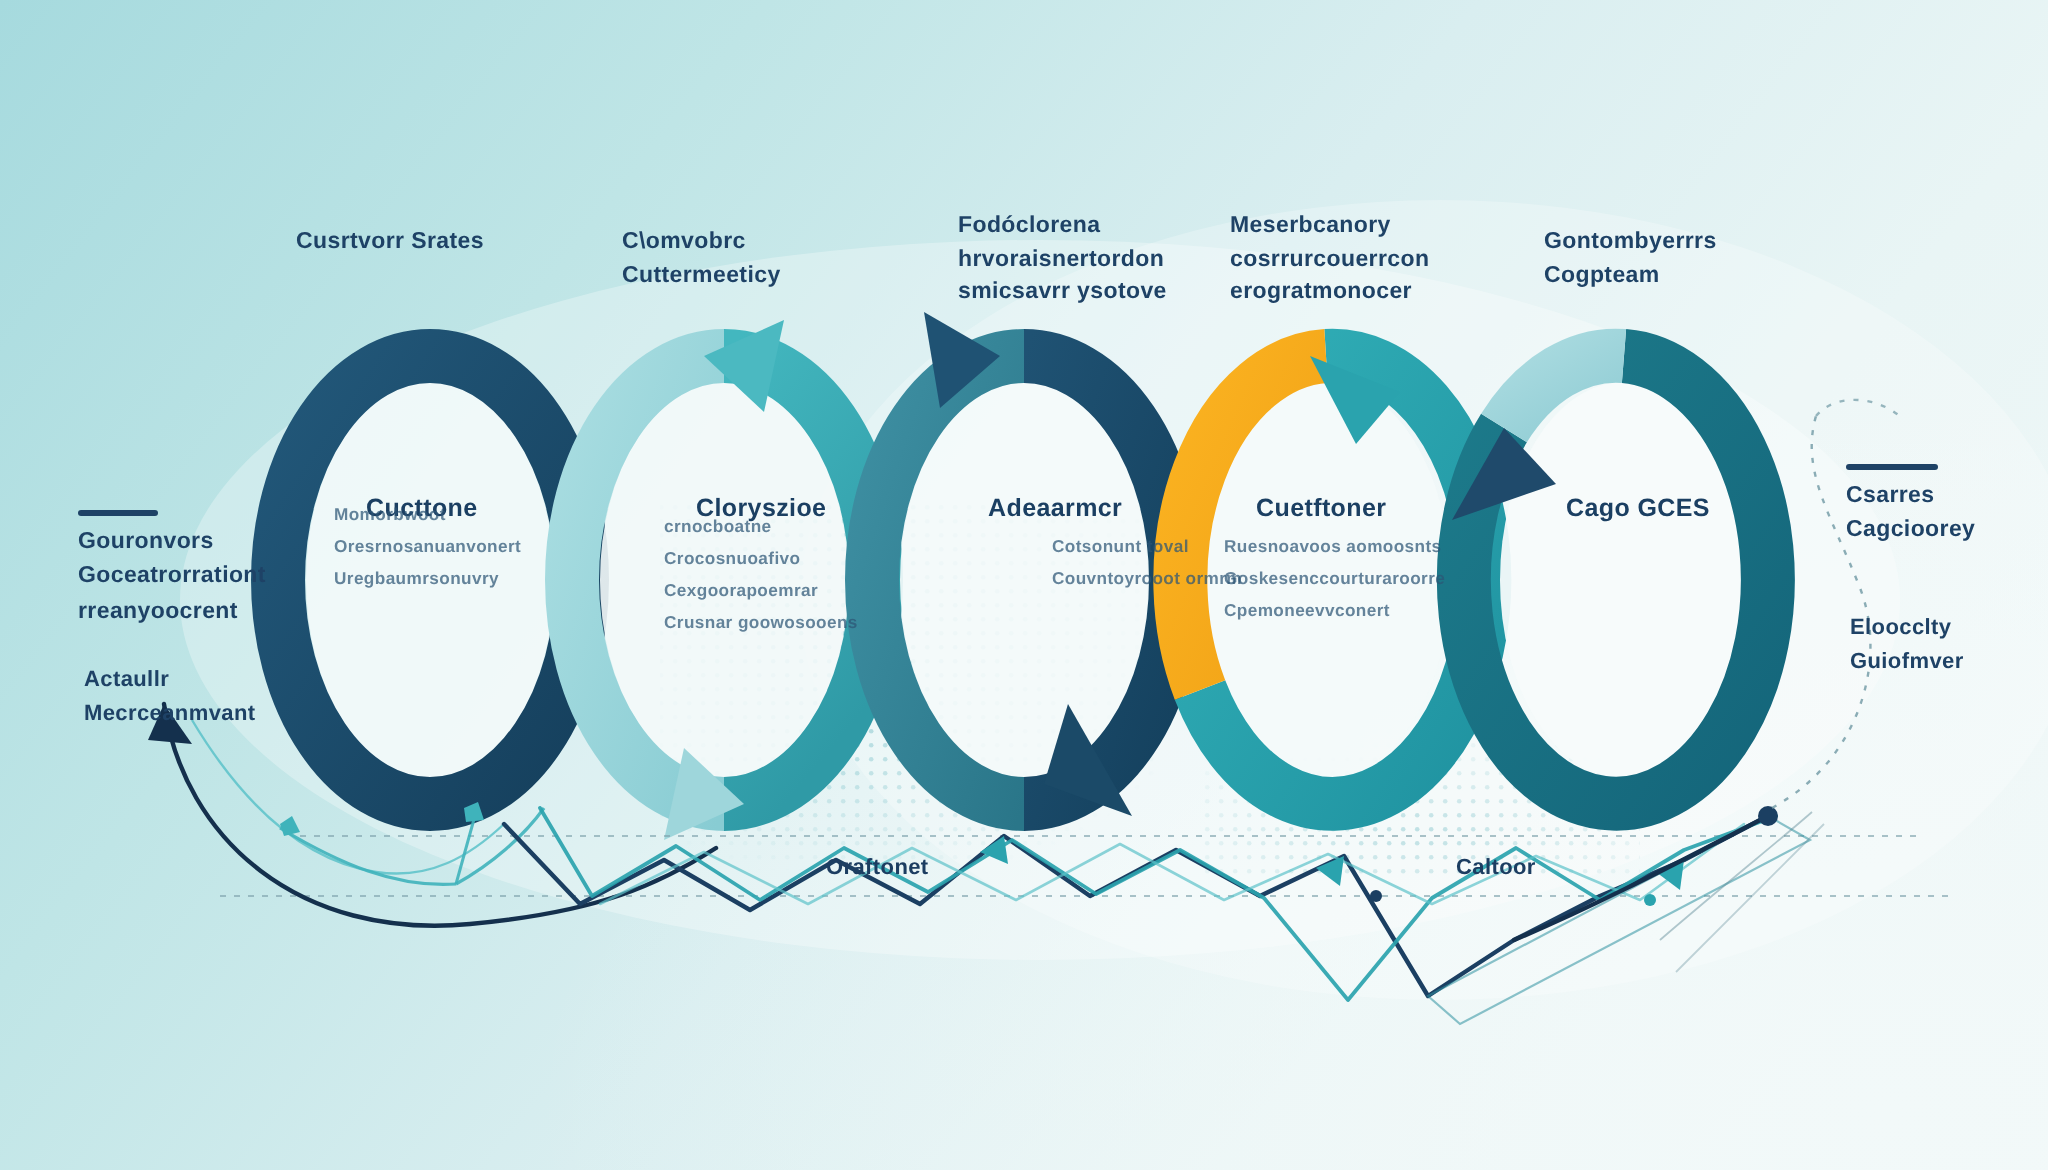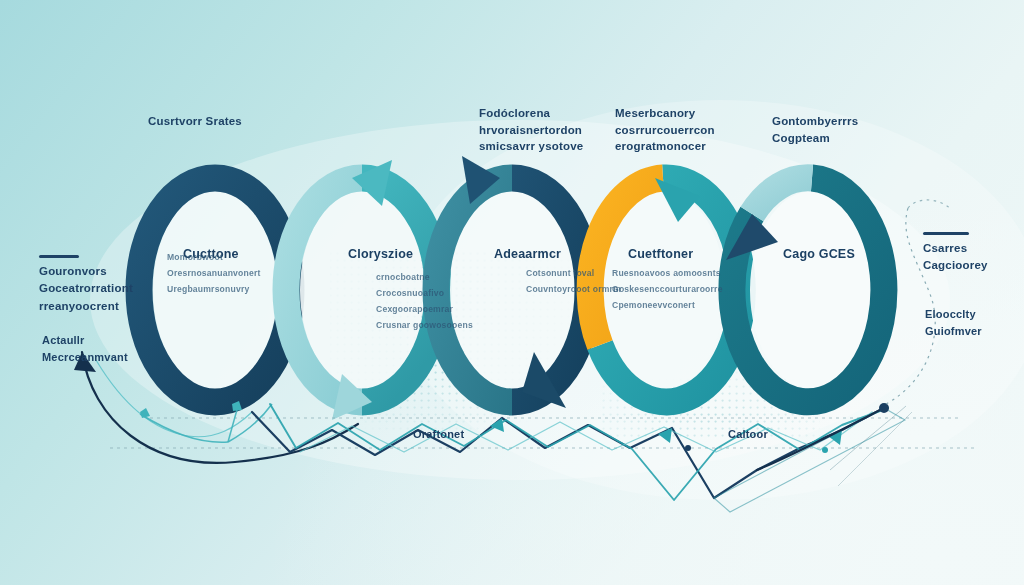--- a/index.html
+++ b/index.html
@@ -223,36 +223,38 @@
     <circle cx="825" cy="450" r="3" fill="#2aa3ae"></circle>
 
     <path d="M886,404 C930,380 944,330 930,294 C916,258 900,236 908,208" fill="none" stroke="#6f99a4" stroke-width="1.2" stroke-dasharray="2.5 4.5" opacity=".8"></path>
     <path d="M908,208 C918,196 940,198 952,210" fill="none" stroke="#6f99a4" stroke-width="1.2" stroke-dasharray="2.5 4.5" opacity=".7"></path>
 
     <path d="M830,470 C865,440 890,420 906,406" fill="none" stroke="#5a8894" stroke-width=".9" opacity=".45"></path>
     <path d="M838,486 C872,452 898,426 912,412" fill="none" stroke="#5a8894" stroke-width=".9" opacity=".35"></path>
   </svg>
 
   <div class="txt top-label" style="left:148px; top:113px; width:130px;">Cusrtvorr Srates</div>
+  <div class="txt top-label" style="left:311px; top:113px; width:130px;">C\omvobrc
+Cuttermeeticy</div>
   <div class="txt top-label" style="left:479px; top:105px; width:125px;">Fodóclorena
 hrvoraisnertordon
 smicsavrr ysotove</div>
   <div class="txt top-label" style="left:615px; top:105px; width:130px;">Meserbcanory
 cosrrurcouerrcon
 erogratmonocer</div>
   <div class="txt top-label" style="left:772px; top:113px; width:120px;">Gontombyerrrs
 Cogpteam</div>
 
   <div class="txt ring-title" style="left:167px; top:246px;">Cucttone</div>
   <div class="txt ring-body" style="left:167px; top:250px; width:105px;">Momorbwoot
 Oresrnosanuanvonert
 Uregbaumrsonuvry</div>
 
   <div class="txt ring-title" style="left:332px; top:246px;">Cloryszioe</div>
-  <div class="txt ring-body" style="left:332px; top:270px; width:110px;margin-left:44px;">crnocboatne
+  <div class="txt ring-body" style="left:332px; top:256px; width:110px;">crnocboatne
 Crocosnuoafivo
 Cexgoorapoemrar
 Crusnar goowosooens</div>
 
   <div class="txt ring-title" style="left:478px; top:246px;">Adeaarmcr</div>
   <div class="txt ring-body" style="left:478px; top:266px; width:112px;margin-left:48px;">Cotsonunt toval
 Couvntoyrooot ormrm</div>
 
   <div class="txt ring-title" style="left:612px; top:246px;">Cuetftoner</div>
   <div class="txt ring-body" style="left:612px; top:266px; width:116px;">Ruesnoavoos aomoosnts

